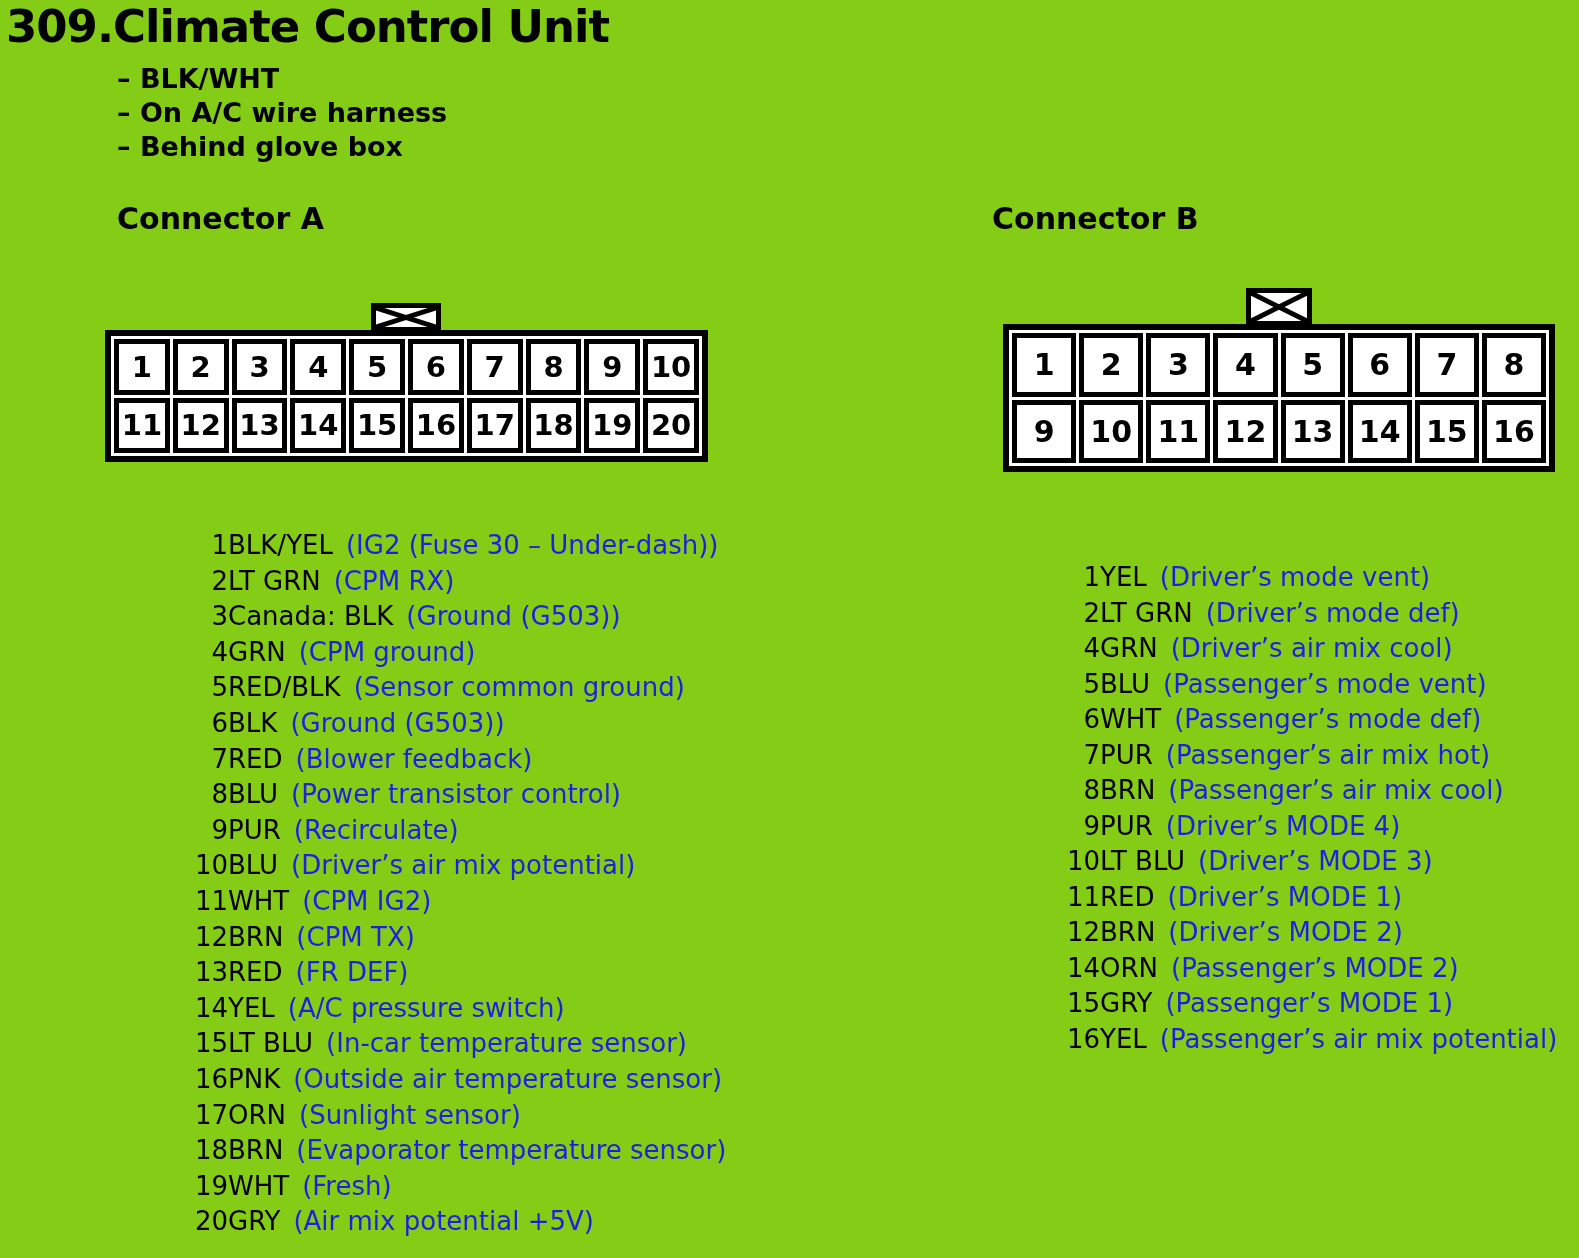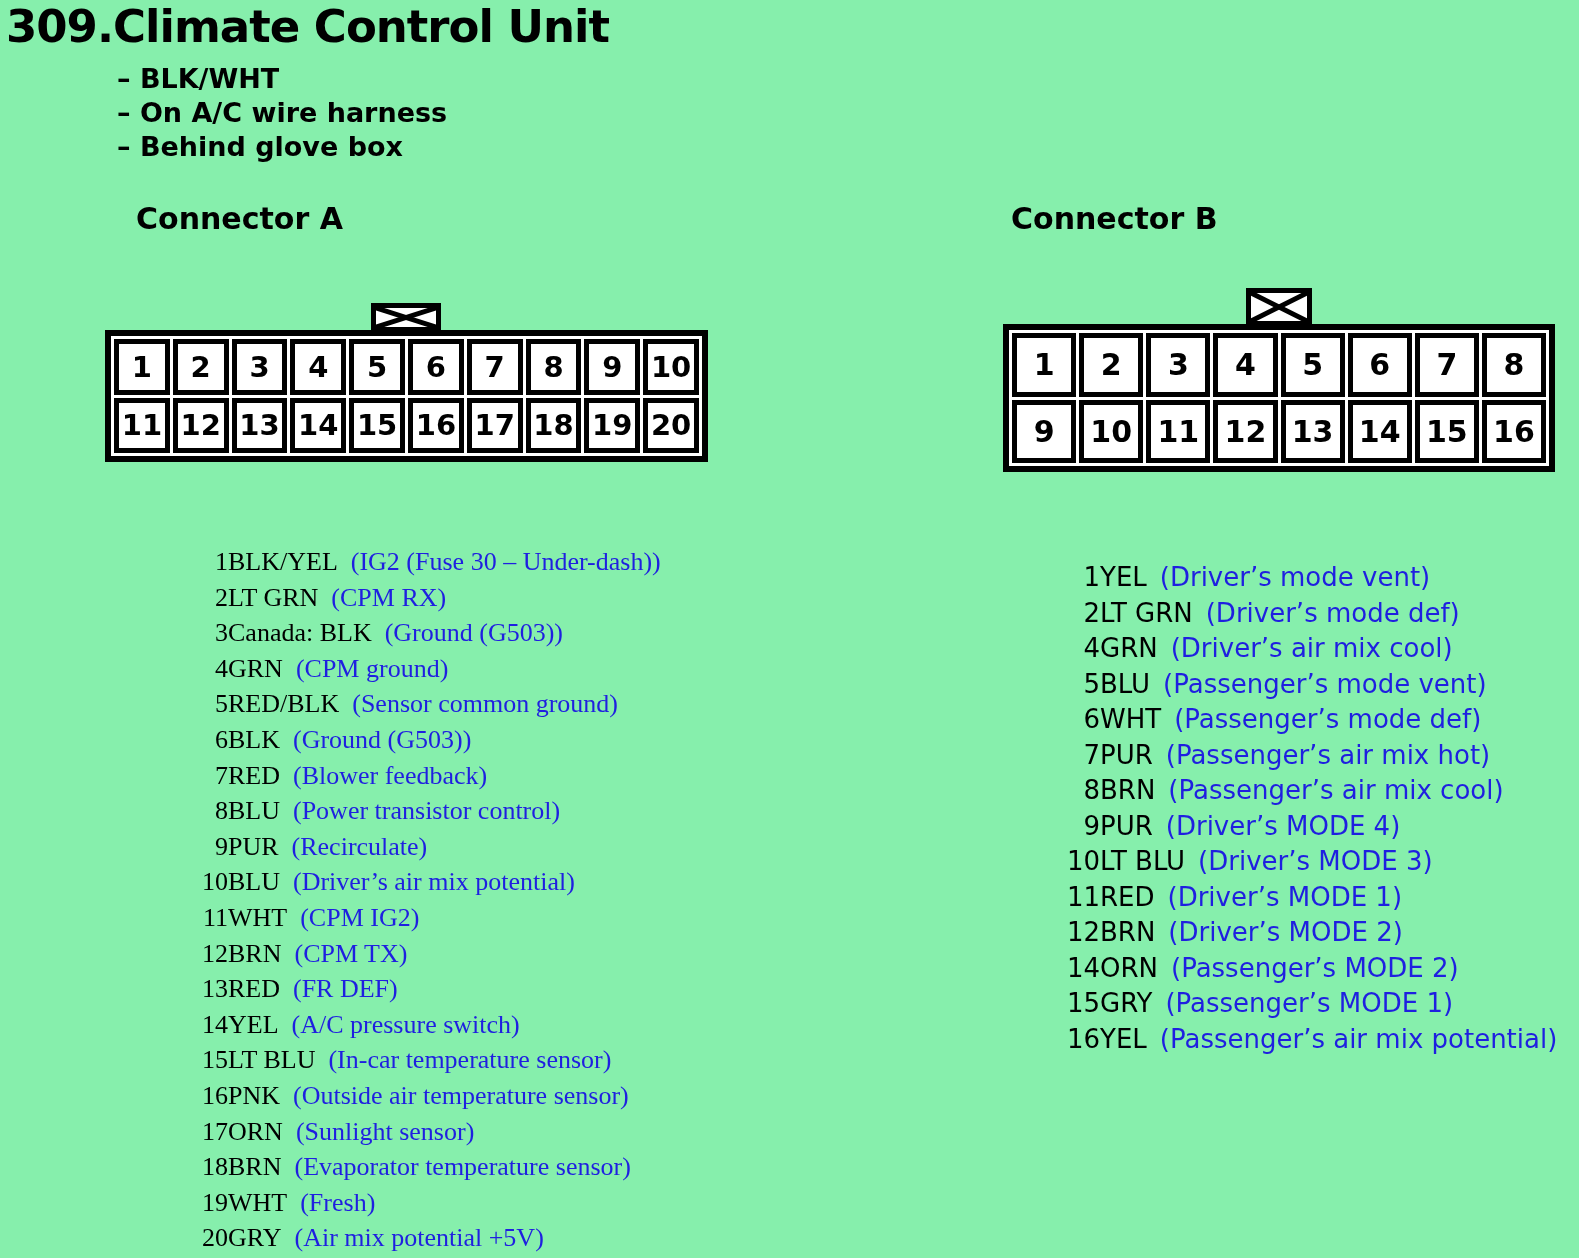--- a/index.html
+++ b/index.html
@@ -1,32 +1,32 @@
 <!DOCTYPE html>
 <html><head>
 <meta charset="utf-8">
 <style>
   html,body{margin:0;padding:0;background:#ffffff;}
   .page{
     position:relative;
     width:1579px;height:1258px;
-    background:#86efac;
+    background:#84cc16;
     color:#000;
     font-family:"DejaVu Sans","Liberation Sans",sans-serif;
     overflow:hidden;
     --blue:#1f1fe0;
   }
   .title{
     position:absolute;left:6px;top:0px;
     font-size:45px;font-weight:bold;letter-spacing:-1px;
     white-space:nowrap;
   }
   .notes{position:absolute;left:117px;top:62px;font-size:27px;line-height:34px;font-weight:bold;}
   .note{white-space:nowrap;}
-  .connheading{position:absolute;top:201px;font-size:30px;font-weight:bold;white-space:nowrap;margin-left:19px;}
+  .connheading{position:absolute;top:201px;font-size:30px;font-weight:bold;white-space:nowrap;}
   #headA{left:117px;}
   #headB{left:992px;text-align:right;}
 
   .connector{position:absolute;}
   #connA{left:105px;top:303px;width:603px;height:159px;}
   #connB{left:1003px;top:288px;width:552px;height:184px;}
 
   .tab{
     position:absolute;top:0;
     background:#fff;border:5px solid #000;box-sizing:border-box;
@@ -44,21 +44,21 @@
   #connB .pinbox{top:36px;width:552px;height:148px;}
   .prow{display:flex;gap:3px;flex:1;}
   .cell{
     flex:1;border:5px solid #000;background:#fff;
     display:flex;align-items:center;justify-content:center;
     font-weight:bold;font-size:29px;
   }
   #connB .cell{font-size:30px;}
 
   .pinlist{position:absolute;font-size:26px;}
-  #listA{left:191px;top:544px;line-height:35.6px;font-family:Liberation Serif, serif;}
+  #listA{left:191px;top:528px;line-height:35.6px;}
   #listB{left:1062px;top:560px;line-height:35.5px;}
   .pinrow{white-space:nowrap;}
   .num{display:inline-block;text-align:right;}
   #listA .num{width:37px;}
   #listB .num{width:38px;}
   .desc{color:var(--blue);margin-left:13px;}
 </style>
 </head>
 <body>
 

